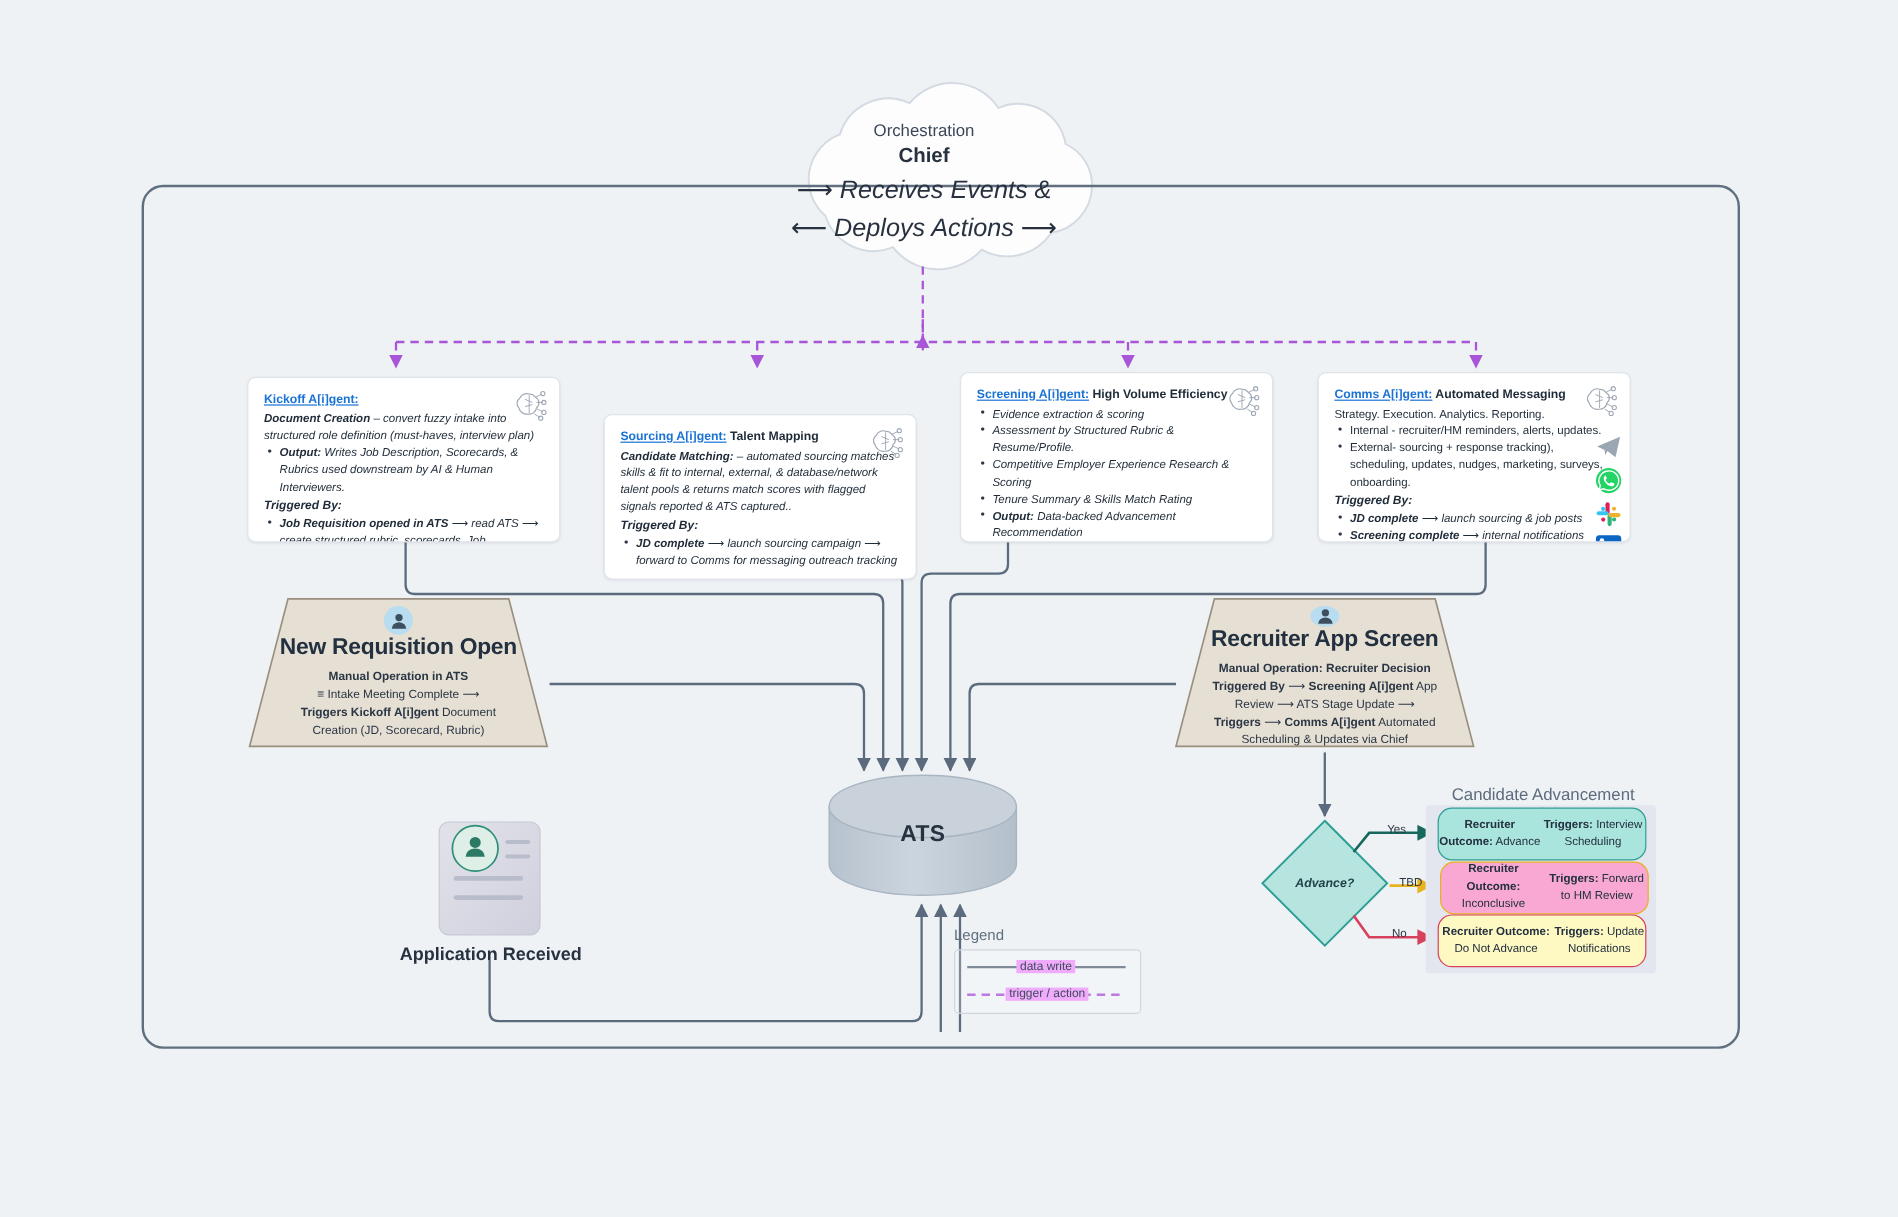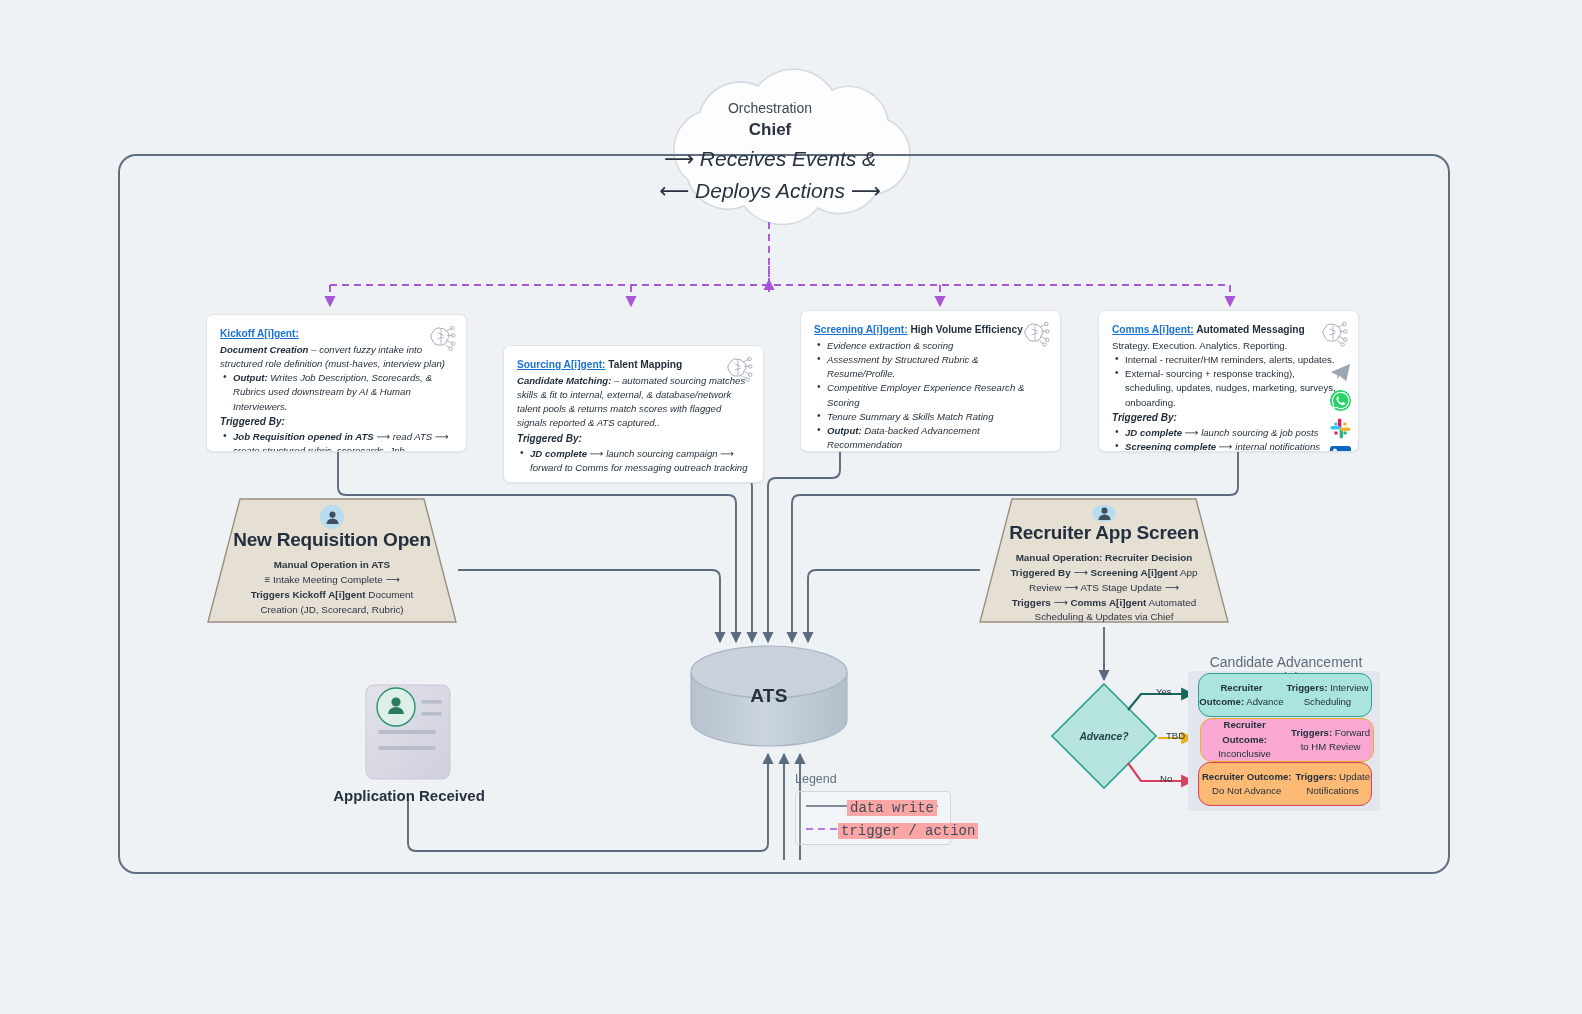--- a/index.html
+++ b/index.html
@@ -70,37 +70,37 @@
   .ats-label{position:absolute;left:0;top:0;width:156px;height:102px;
     display:flex;align-items:center;justify-content:center;
     font-size:19px;font-weight:700;color:#27313f;letter-spacing:.3px;}
   .doc-label{position:absolute;left:326px;top:787px;width:166px;text-align:center;
     font-size:15px;font-weight:700;color:#27313f;}
 
   
   .legend-title{position:absolute;left:795px;top:772px;font-size:12.5px;color:#62707e;}
   .legend-box{position:absolute;left:795px;top:791px;width:154px;height:52px;
     border:1px solid #cfd6dd;border-radius:4px;background:rgba(255,255,255,.22);}
-  .legend-lbl{position:absolute;font-size:14px;color:#3f4c5a;background:#fca5a5;padding:0 3px;font-family:Liberation Mono, monospace;}
+  .legend-lbl{position:absolute;font-size:10px;color:#3f4c5a;background:#f0abfc;padding:0 3px;}
 
   
   .decision-panel{position:absolute;left:1188px;top:671px;width:192px;height:140px;
     background:#e4e6ef;border-radius:3px;}
   .decision-heading{position:absolute;left:1186px;top:654px;width:200px;text-align:center;
     font-size:14px;color:#5d6b7c;}
   .diamond-lbl{position:absolute;left:1052px;top:684px;width:104px;height:104px;
     display:flex;align-items:center;justify-content:center;font-size:10.3px;
     font-weight:700;font-style:italic;color:#22424a;}
   .outcome{position:absolute;width:172px;height:42px;border-radius:12px;
     display:flex;flex-direction:row;align-items:center;justify-content:center;
     font-size:9.6px;line-height:1.5;color:#23303f;text-align:center;}
   .outcome b{font-weight:700;}
   .o-yes{left:1198px;top:673px;background:#a9e4dd;border:1.6px solid #2c9e95;}
   .o-tbd{left:1170px;top:718px;background:#f9a8d4;border:1.6px solid #e8b21f;margin-left:30px;}
-  .o-no {left:1198px;top:762px;background:#fdba74;border:1.6px solid #d7415e;}
+  .o-no {left:1198px;top:762px;background:#fef9c3;border:1.6px solid #d7415e;}
   .edge-lbl{position:absolute;font-size:9.6px;color:#2a3644;background:transparent;}
 </style>
 </head>
 <body>
 
 <div id="stage">
 
   <svg id="wires" viewBox="0 0 1582 1014">
     <defs>
       <marker id="ah" markerWidth="7" markerHeight="7" refX="5.4" refY="3" orient="auto">

